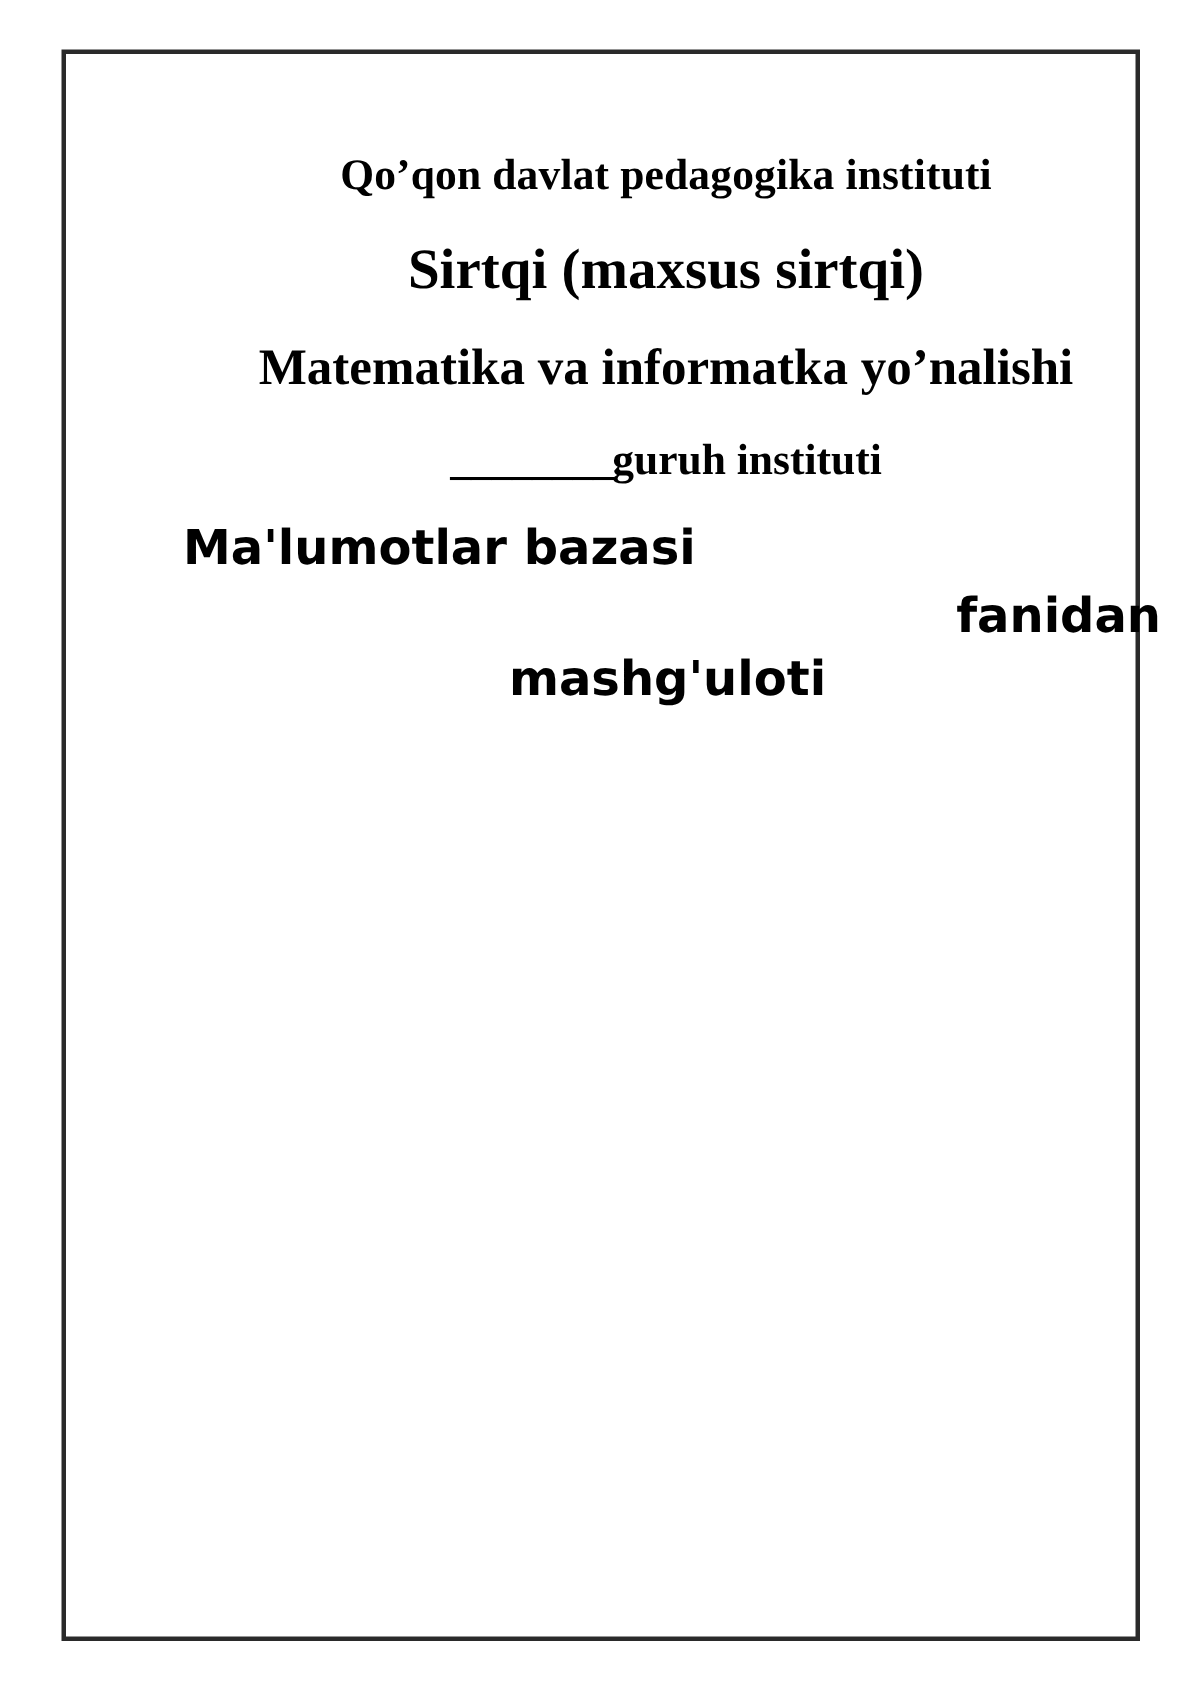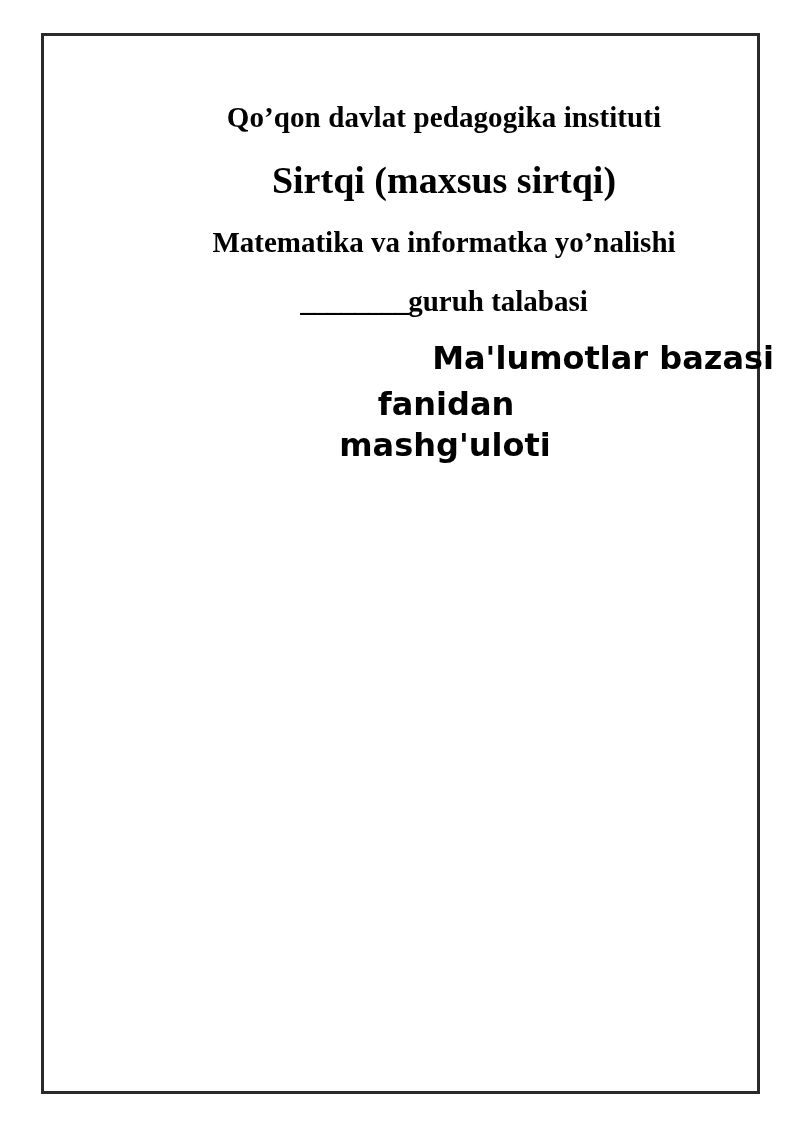--- a/index.html
+++ b/index.html
@@ -39,57 +39,57 @@
     width: 660px;
   }
   .title-line {
     text-align: center;
     font-weight: bold;
     line-height: 1.30;
     white-space: nowrap;
   }
   .line-1 { font-size: 29px; margin-top: 8px; letter-spacing: 0.1px; }
   .line-2 { font-size: 38px; margin-top: 19px; }
-  .line-3 { font-size: 29px; margin-top: 19px; }
+  .line-3 { font-size: 34px; margin-top: 19px; }
   .line-4 { font-size: 29px; margin-top: 21px; }
   .blank-fill {
     letter-spacing: -1px;
   }
 
   .subject-block {
     margin-top: 16px;
     font-family: "DejaVu Sans", sans-serif;
     font-weight: bold;
     color: #000;
   }
   .subject-line {
     font-size: 32px;
     line-height: 1.42;
     white-space: nowrap;
   }
-  .subject-1 { text-align: right; padding-left: 8px; }
-  .subject-2 { text-align: center; padding-left: 4px; }
+  .subject-1 { text-align: left; padding-left: 8px; }
+  .subject-2 { text-align: right; padding-left: 4px; }
   .subject-3 { text-align: center; padding-left: 0px; }
   .subject-4 { text-align: center; padding-left: 2px; margin-top: -4px; }
 </style>
 </head>
 <body>
 
 <div class="page">
   <div class="page-border">
     <div class="content">
 
       <div class="title-line line-1">Qo’qon davlat pedagogika instituti</div>
 
       <div class="title-line line-2">Sirtqi (maxsus sirtqi)</div>
 
       <div class="title-line line-3">Matematika va informatka yo’nalishi</div>
 
       <div class="title-line line-4">
-        <span class="blank-fill">________</span><span>guruh talabasi</span>
+        <span class="blank-fill">________</span><span>guruh instituti</span>
       </div>
 
       <div class="subject-block">
         <div class="subject-line subject-1">Ma'lumotlar bazasi</div>
         <div class="subject-line subject-2">fanidan</div>
         <div class="subject-line subject-4">mashg'uloti</div>
       </div>
 
     </div>
   </div>

